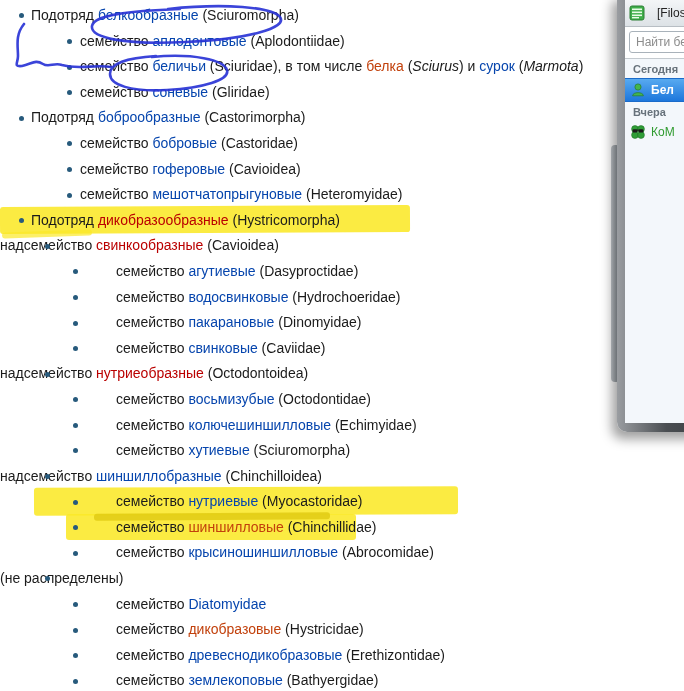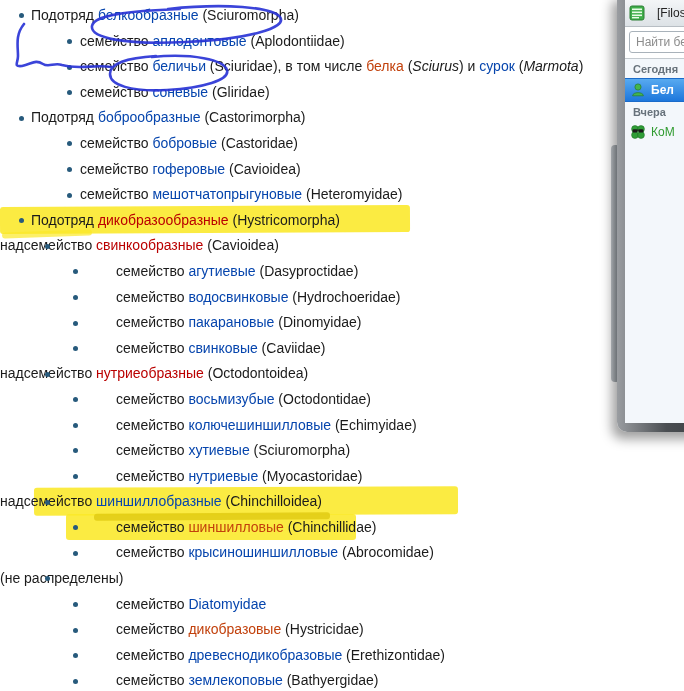--- a/index.html
+++ b/index.html
@@ -84,22 +84,22 @@
       <div class="row lvl1"><span class="bullet"></span><span class="seg-plain">Подотряд </span><span class="seg-redlink">дикобразообразные</span><span class="seg-plain"> (Hystricomorpha)</span></div>
       <div class="row lvl2b"><span class="bullet"></span><span class="seg-plain">надсемейство </span><span class="seg-redlink">свинкообразные</span><span class="seg-plain"> (Cavioidea)</span></div>
       <div class="row lvl3"><span class="bullet"></span><span class="seg-plain">семейство </span><span class="seg-link">агутиевые</span><span class="seg-plain"> (Dasyproctidae)</span></div>
       <div class="row lvl3"><span class="bullet"></span><span class="seg-plain">семейство </span><span class="seg-link">водосвинковые</span><span class="seg-plain"> (Hydrochoeridae)</span></div>
       <div class="row lvl3"><span class="bullet"></span><span class="seg-plain">семейство </span><span class="seg-link">пакарановые</span><span class="seg-plain"> (Dinomyidae)</span></div>
       <div class="row lvl3"><span class="bullet"></span><span class="seg-plain">семейство </span><span class="seg-link">свинковые</span><span class="seg-plain"> (Caviidae)</span></div>
       <div class="row lvl2b"><span class="bullet"></span><span class="seg-plain">надсемейство </span><span class="seg-redlink">нутриеобразные</span><span class="seg-plain"> (Octodontoidea)</span></div>
       <div class="row lvl3"><span class="bullet"></span><span class="seg-plain">семейство </span><span class="seg-link">восьмизубые</span><span class="seg-plain"> (Octodontidae)</span></div>
       <div class="row lvl3"><span class="bullet"></span><span class="seg-plain">семейство </span><span class="seg-link">колючешиншилловые</span><span class="seg-plain"> (Echimyidae)</span></div>
       <div class="row lvl3"><span class="bullet"></span><span class="seg-plain">семейство </span><span class="seg-link">хутиевые</span><span class="seg-plain"> (Sciuromorpha)</span></div>
+      <div class="row lvl2b"><span class="bullet"></span><span class="seg-plain">надсемейство </span><span class="seg-link">шиншиллобразные</span><span class="seg-plain"> (Chinchilloidea)</span></div>
       <div class="row lvl3"><span class="bullet"></span><span class="seg-plain">семейство </span><span class="seg-link">нутриевые</span><span class="seg-plain"> (Myocastoridae)</span></div>
-      <div class="row lvl2b"><span class="bullet"></span><span class="seg-plain">надсемейство </span><span class="seg-link">шиншиллобразные</span><span class="seg-plain"> (Chinchilloidea)</span></div>
       <div class="row lvl3"><span class="bullet"></span><span class="seg-plain">семейство </span><span class="seg-visited">шиншилловые</span><span class="seg-plain"> (Chinchillidae)</span></div>
       <div class="row lvl3"><span class="bullet"></span><span class="seg-plain">семейство </span><span class="seg-link">крысиношиншилловые</span><span class="seg-plain"> (Abrocomidae)</span></div>
       <div class="row lvl2b"><span class="bullet"></span><span class="seg-plain">(не распределены)</span></div>
       <div class="row lvl3"><span class="bullet"></span><span class="seg-plain">семейство </span><span class="seg-link">Diatomyidae</span></div>
       <div class="row lvl3"><span class="bullet"></span><span class="seg-plain">семейство </span><span class="seg-visited">дикобразовые</span><span class="seg-plain"> (Hystricidae)</span></div>
       <div class="row lvl3"><span class="bullet"></span><span class="seg-plain">семейство </span><span class="seg-link">древеснодикобразовые</span><span class="seg-plain"> (Erethizontidae)</span></div>
       <div class="row lvl3"><span class="bullet"></span><span class="seg-plain">семейство </span><span class="seg-link">землекоповые</span><span class="seg-plain"> (Bathyergidae)</span></div>
     </div>
 
   <svg id="pen" width="470" height="135" viewBox="0 0 470 135">

